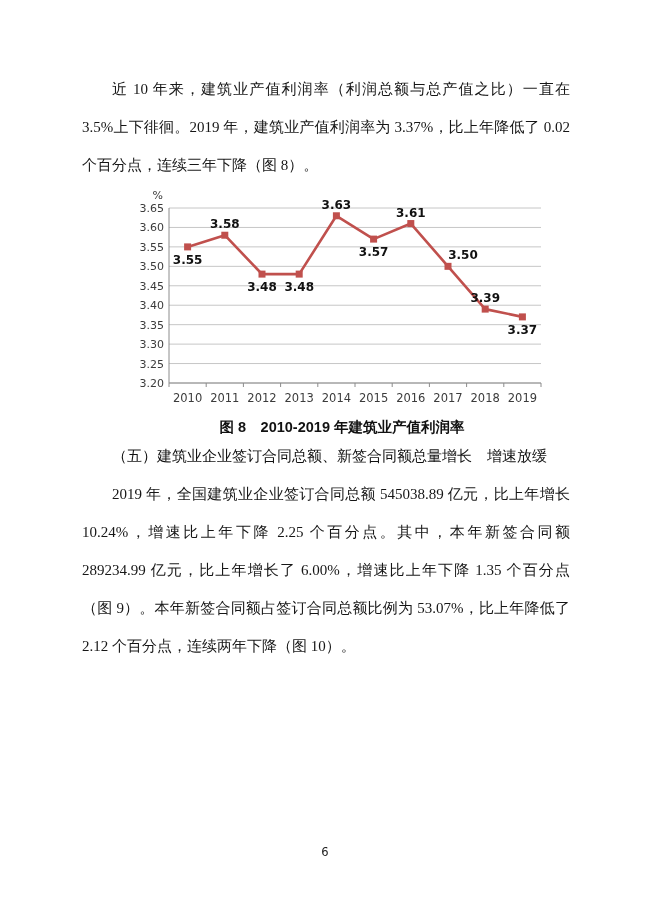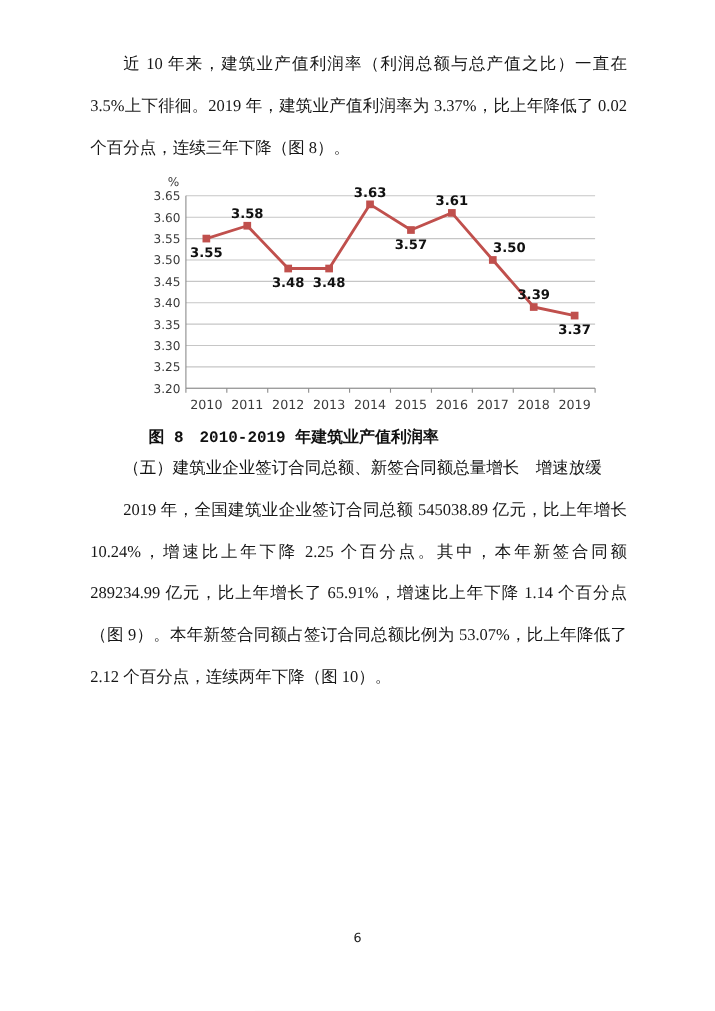--- a/index.html
+++ b/index.html
@@ -7,46 +7,47 @@
   .page {
     position: relative;
     width: 650px;
     height: 919px;
     margin: 0 auto;
     background: #ffffff;
     font-family: "Liberation Serif", "DejaVu Serif", serif;
     color: #1a1a1a;
     overflow: hidden;
   }
-  .content { padding: 40px 80px 0 82px; }
+  .content { padding: 70px 80px 0 82px; }
   .body-par {
     font-size: 15px;
     line-height: 38px;
     text-align: justify;
     text-indent: 2em;
     color: #161616;
   }
   .section-heading {
     font-size: 15px;
     line-height: 38px;
     font-weight: normal;
     text-indent: 2em;
     color: #111111;
   }
   .chart-wrap {
     width: 414px;
     margin: 6px 0 0 53px;
   }
   .chart-svg { display: block; }
   .chart-caption {
+    text-align: center;
     font-weight: bold;
     font-size: 14.5px;
     margin-top: 4px;
     color: #111111;
-    font-family: Liberation Mono, monospace;
+    font-family: Liberation Sans, sans-serif;
   }
   .page-number {
     position: absolute;
     bottom: 60px;
     left: 0;
     width: 100%;
     text-align: center;
     font-size: 11.5px;
     color: #222222;
     font-family: "DejaVu Sans", sans-serif;
@@ -126,18 +127,18 @@
           <rect x="346.70000000000005" y="115.61111111111109" width="7" height="7" fill="#c0504d"></rect>
           <text x="350.20000000000005" y="112.11111111111109" text-anchor="middle" font-size="12" font-weight="bold" fill="#111111" font-family="&quot;DejaVu Sans&quot;, sans-serif">3.39</text>
           <rect x="383.90000000000003" y="123.38888888888887" width="7" height="7" fill="#c0504d"></rect>
           <text x="387.40000000000003" y="143.88888888888886" text-anchor="middle" font-size="12" font-weight="bold" fill="#111111" font-family="&quot;DejaVu Sans&quot;, sans-serif">3.37</text>
         </svg>
       <div class="chart-caption">图 8　2010-2019 年建筑业产值利润率</div>
     </div>
 
     <h3 class="section-heading">（五）建筑业企业签订合同总额、新签合同额总量增长　增速放缓</h3>
 
-    <p class="body-par">2019 年，全国建筑业企业签订合同总额 545038.89 亿元，比上年增长 10.24%，增速比上年下降 2.25 个百分点。其中，本年新签合同额 289234.99 亿元，比上年增长了 65.91%，增速比上年下降 1.14 个百分点（图 9）。本年新签合同额占签订合同总额比例为 53.07%，比上年降低了 2.12 个百分点，连续两年下降（图 10）。</p>
+    <p class="body-par">2019 年，全国建筑业企业签订合同总额 545038.89 亿元，比上年增长 10.24%，增速比上年下降 2.25 个百分点。其中，本年新签合同额 289234.99 亿元，比上年增长了 6.00%，增速比上年下降 1.35 个百分点（图 9）。本年新签合同额占签订合同总额比例为 53.07%，比上年降低了 2.12 个百分点，连续两年下降（图 10）。</p>
 
   </div>
 
   <div class="page-number">6</div>
 </div>
 
 </body></html>

